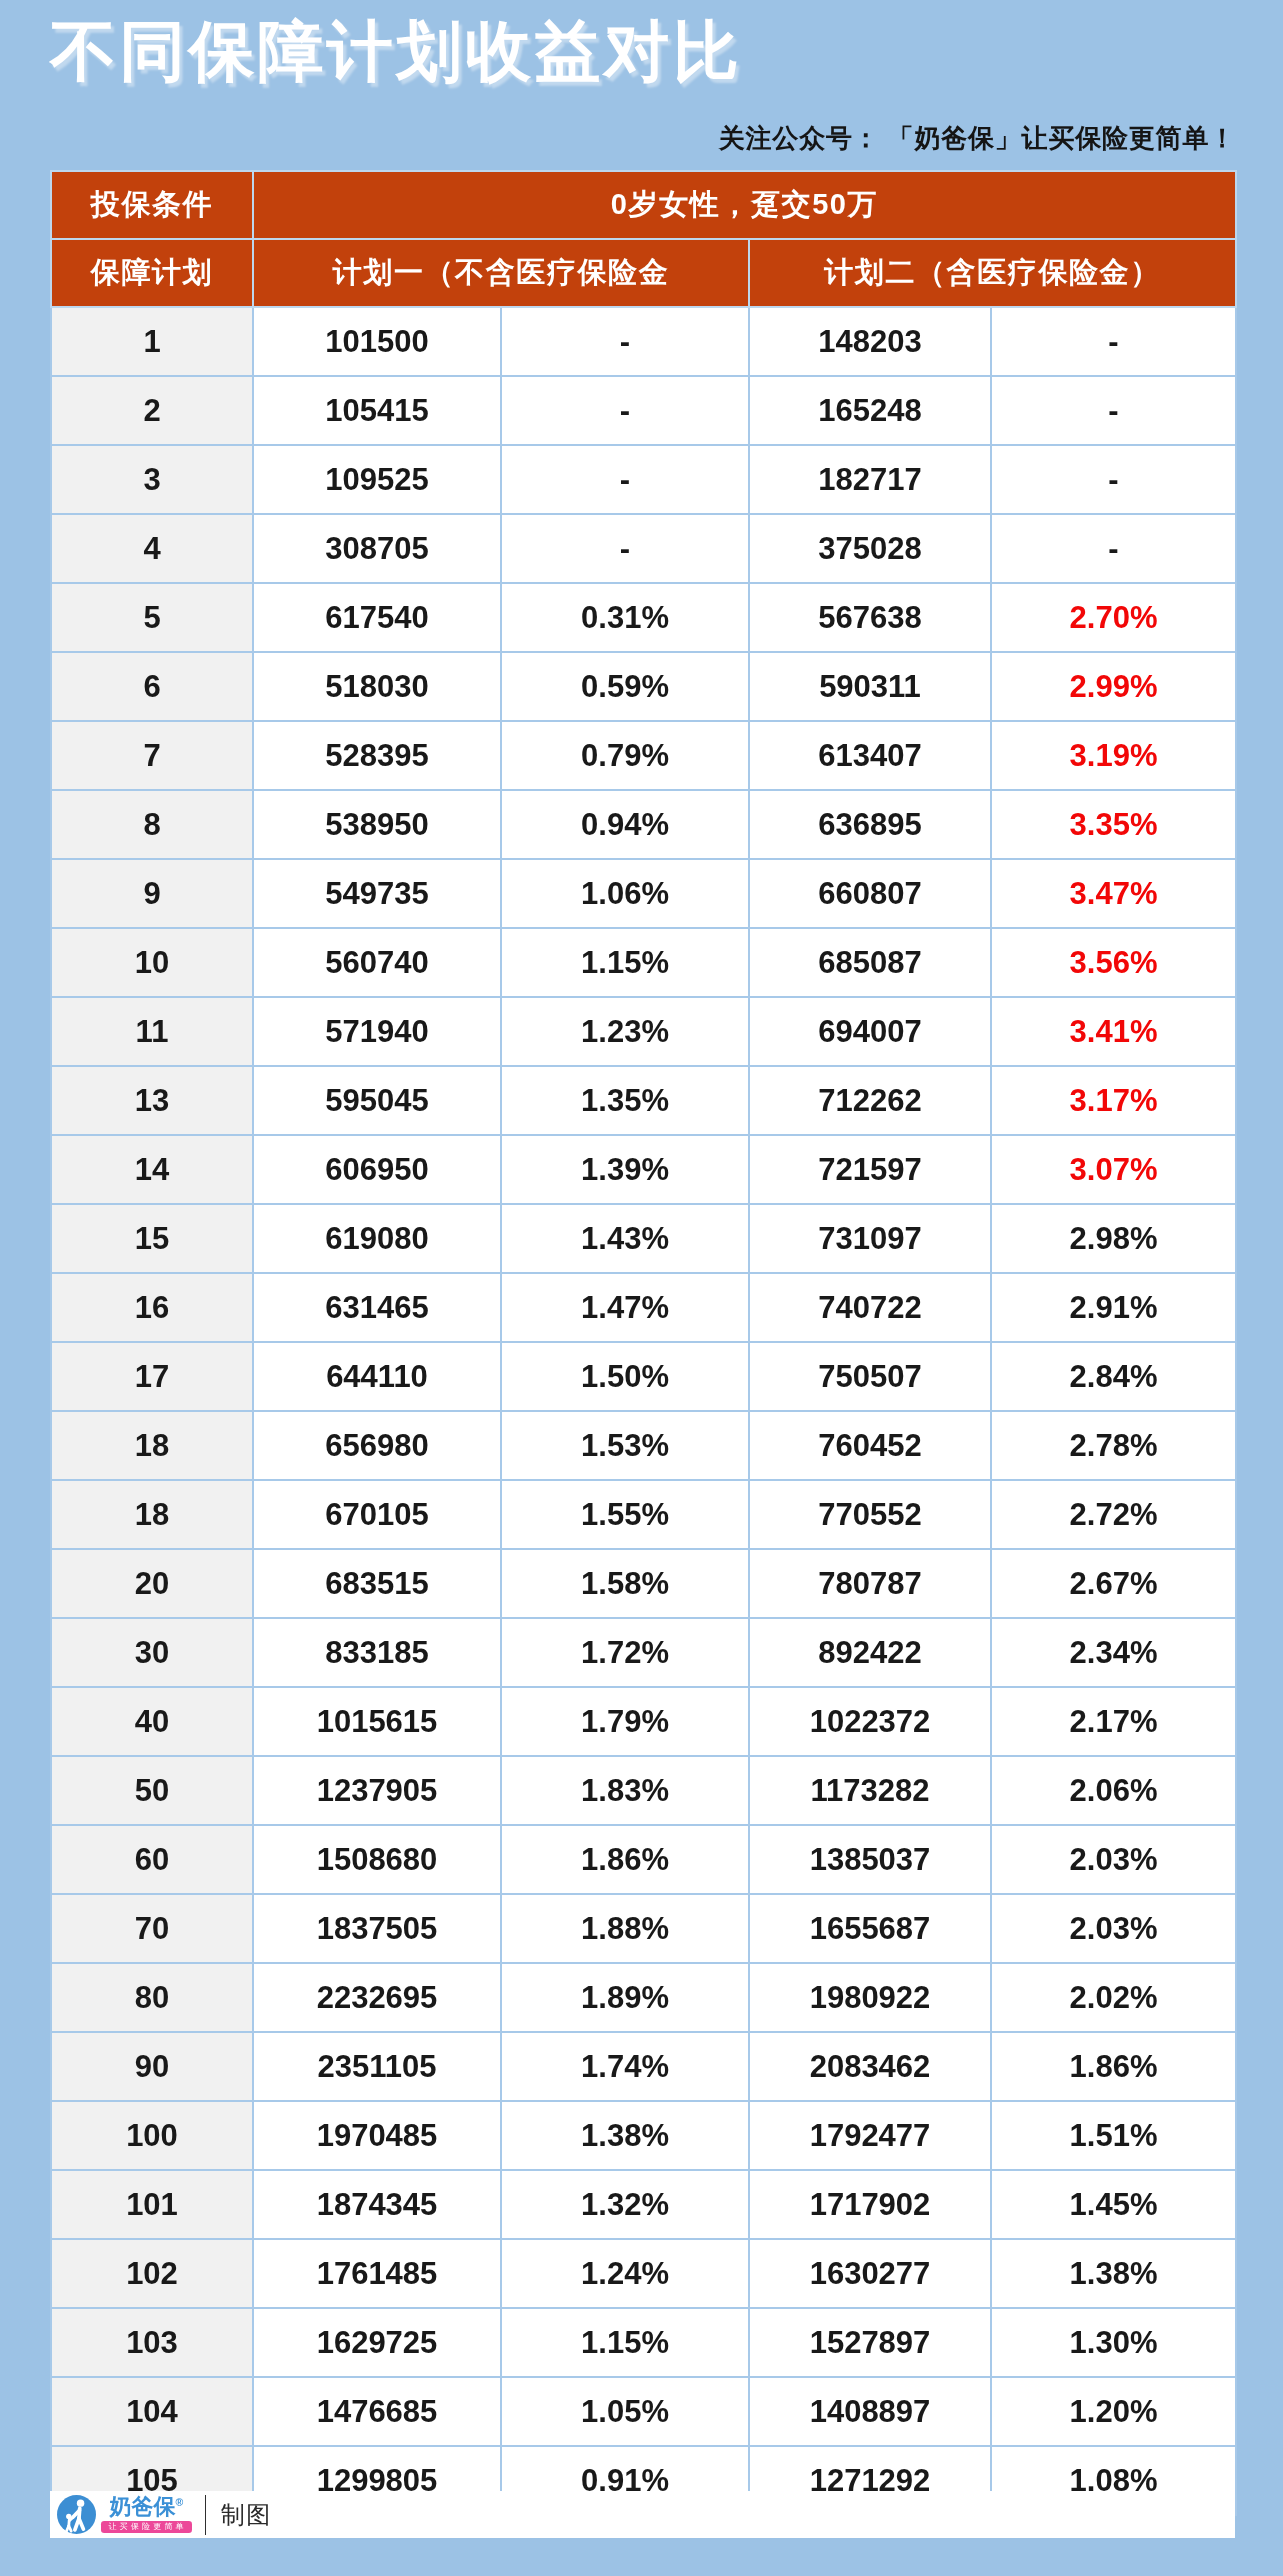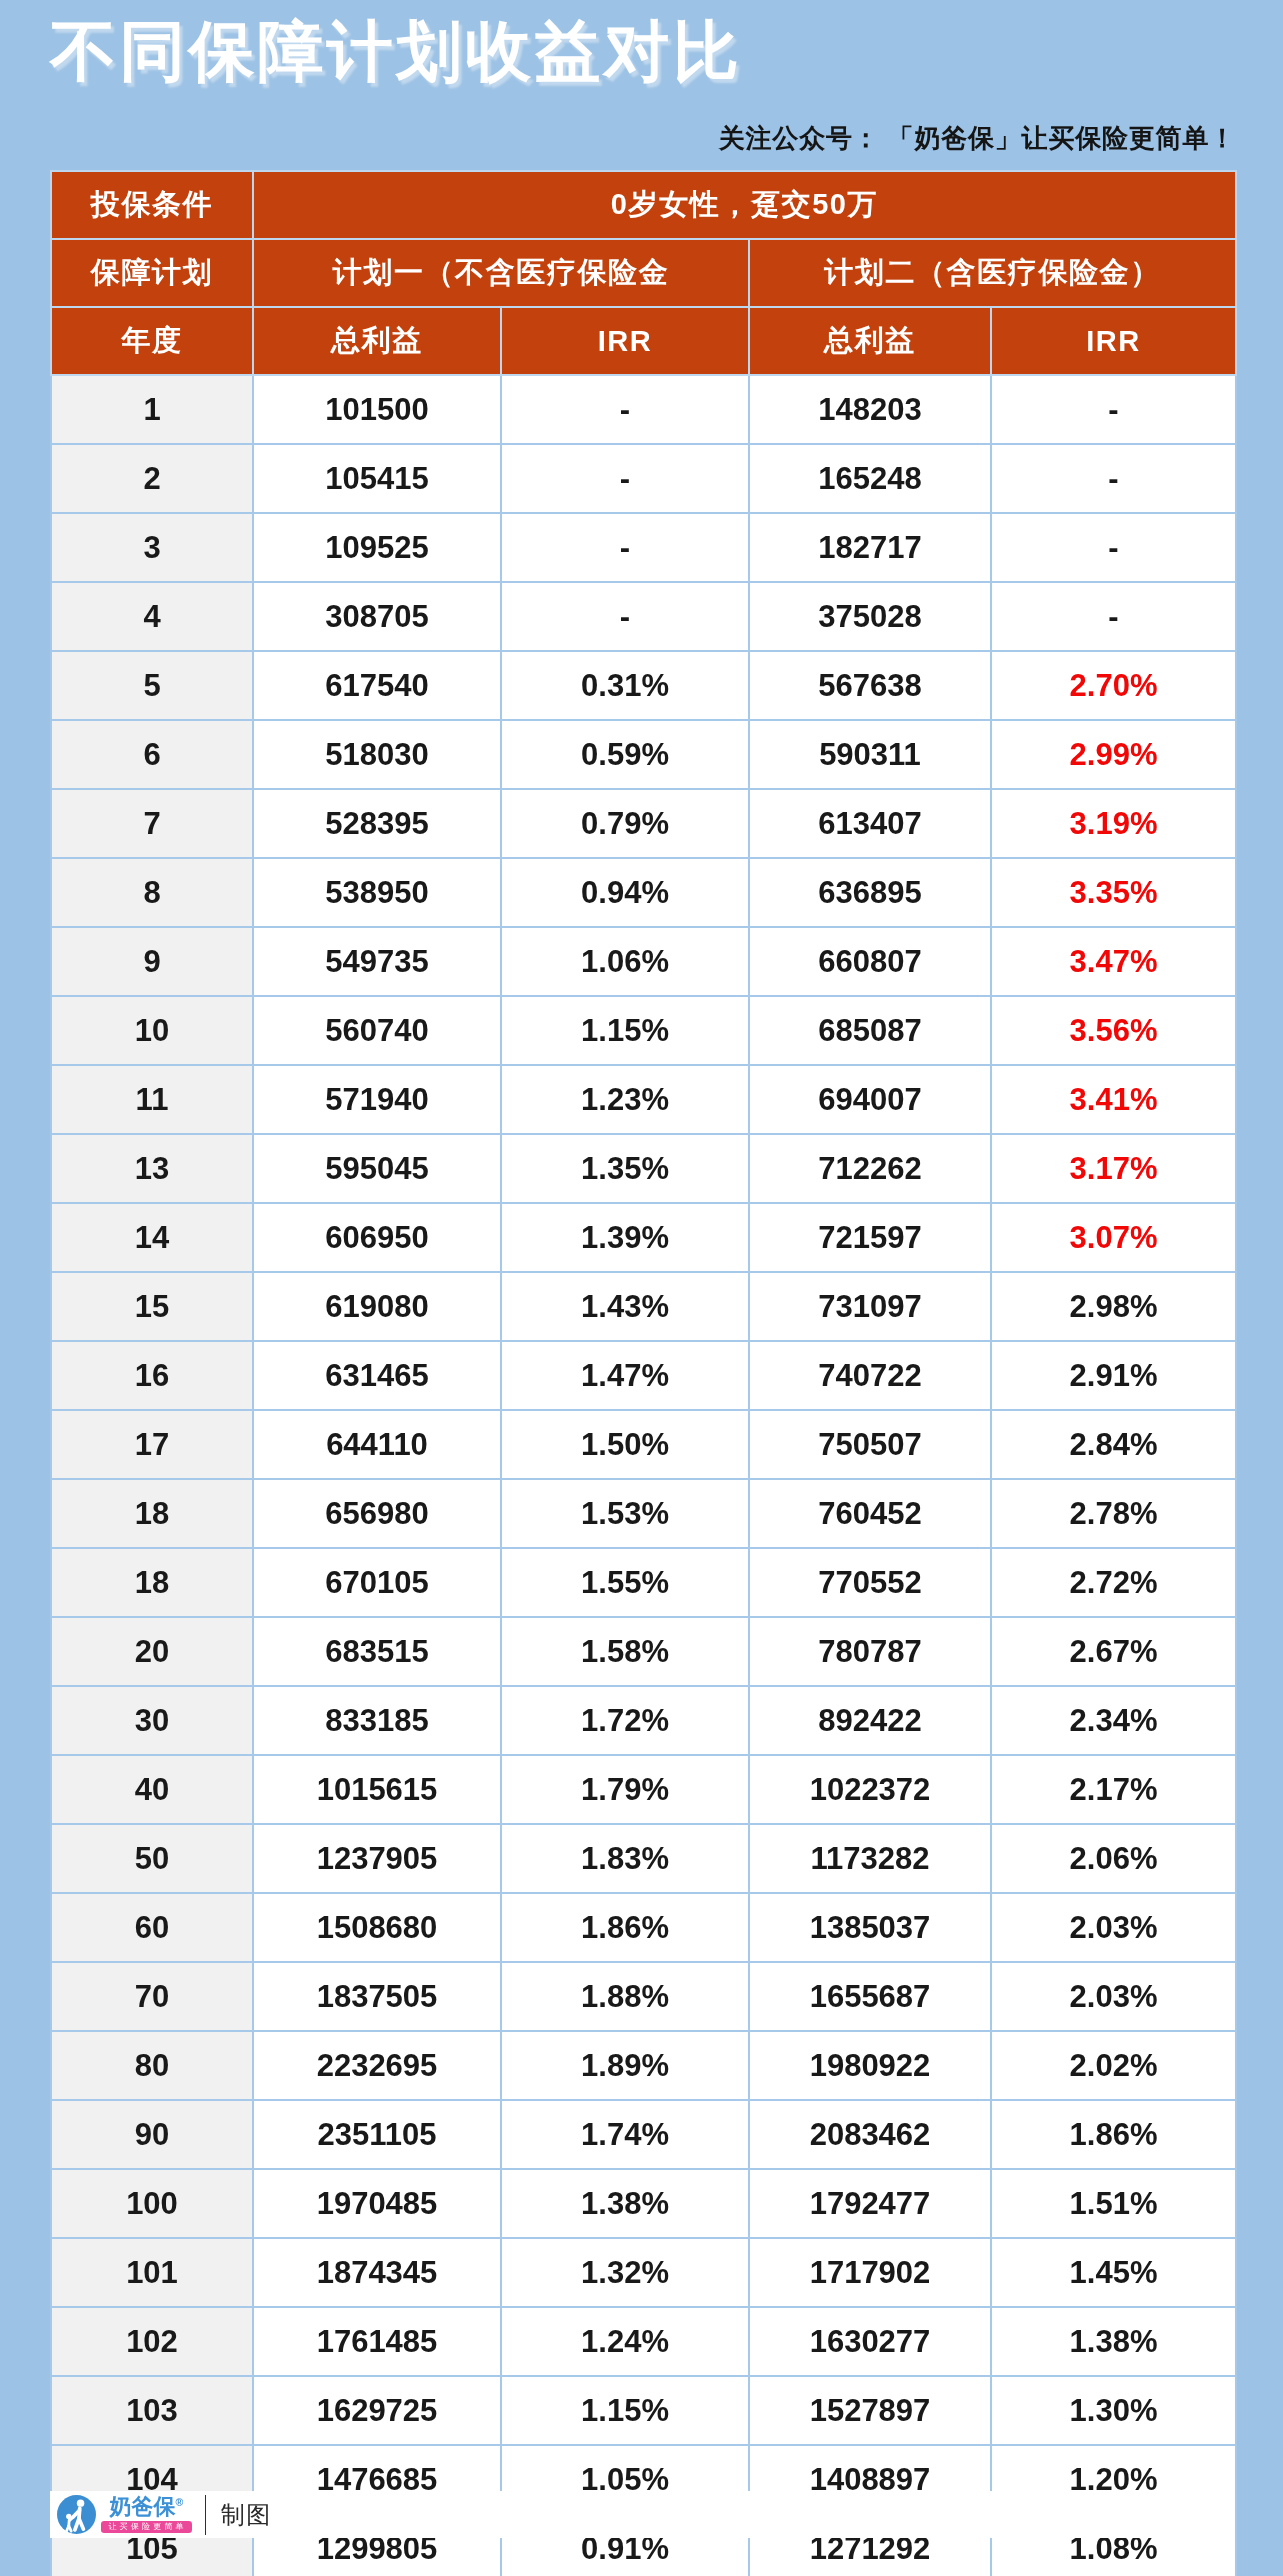--- a/index.html
+++ b/index.html
@@ -82,27 +82,20 @@
     </colgroup>
     <thead>
       <tr>
         <th>投保条件</th>
         <th colspan="4">0岁女性，趸交50万</th>
       </tr>
       <tr>
         <th>保障计划</th>
         <th colspan="2">计划一（不含医疗保险金</th>
         <th colspan="2">计划二（含医疗保险金）</th>
-      </tr>
-      <tr>
-        <th>年度</th>
-        <th>总利益</th>
-        <th>IRR</th>
-        <th>总利益</th>
-        <th>IRR</th>
       </tr>
     </thead>
     <tbody id="rows-body">
         <tr>
           <td class="year">1</td>
           <td class="val">101500</td>
           <td class="irr">-</td>
           <td class="val">148203</td>
           <td class="irr">-</td>
         </tr>

